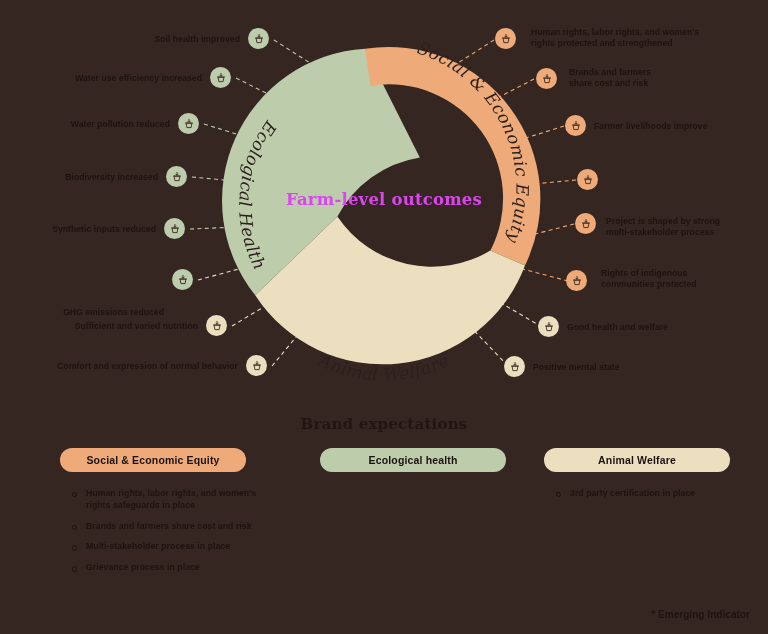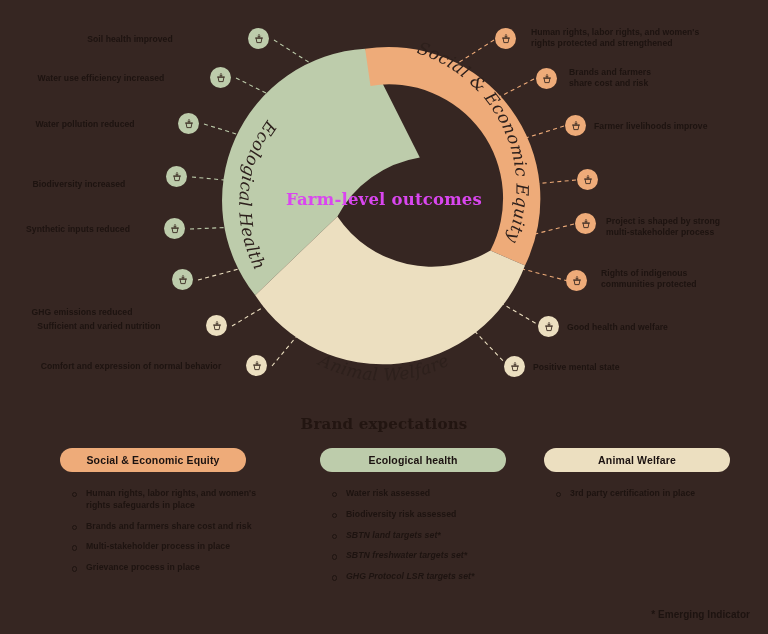--- a/index.html
+++ b/index.html
@@ -39,21 +39,21 @@
   .node-label {
     position: absolute;
     font-size: 8.6px;
     font-weight: bold;
     color: #1d1310;
     line-height: 1.32;
     letter-spacing: 0.05px;
     white-space: pre-line;
   }
   .node-label.right { text-align: left; }
-  .node-label.left  { text-align: center; }
+  .node-label.left  { text-align: right; }
 
   
   .badge {
     position: absolute;
     width: 21px; height: 21px;
     border-radius: 50%;
     display: flex; align-items: center; justify-content: center;
   }
   .badge svg { display: block; }
 
@@ -274,25 +274,25 @@
             <path d="M4.8 3.1 L6 4.3 L7.2 3.1" stroke="#3b2b22" stroke-width="0.9" fill="none" stroke-linecap="round" stroke-linejoin="round"></path>
             <path d="M2.4 5.0 L9.6 5.0" stroke="#3b2b22" stroke-width="0.9" stroke-linecap="round"></path>
             <path d="M3.1 5.2 L3.9 9.6 L8.1 9.6 L8.9 5.2 Z" stroke="#3b2b22" stroke-width="0.9" fill="none" stroke-linejoin="round"></path>
           </svg>
         </span>
       </div>
 
     <div class="node-label left" style="left:20px; top:34px; width:220px;">Soil health improved</div>
     <div class="node-label left" style="left:0px; top:73px; width:202px;">Water use efficiency increased</div>
     <div class="node-label left" style="left:0px; top:119px; width:170px;">Water pollution reduced</div>
-    <div class="node-label left" style="left:0px; top:172px; width:158px;margin-top:7px;">Biodiversity increased</div>
+    <div class="node-label left" style="left:0px; top:172px; width:158px;">Biodiversity increased</div>
     <div class="node-label left" style="left:0px; top:224px; width:156px;">Synthetic inputs reduced</div>
     <div class="node-label left" style="left:0px; top:275px; width:164px;margin-top:32px;">GHG emissions reduced</div>
     <div class="node-label left" style="left:0px; top:321px; width:198px;">Sufficient and varied nutrition</div>
-    <div class="node-label left" style="left:12px; top:361px; width:238px;">Comfort and expression of normal behavior</div>
+    <div class="node-label left" style="left:0px; top:361px; width:238px;">Comfort and expression of normal behavior</div>
 
     <div class="badge" style="left:495px; top:28px; background:#eeab79;">
         <span>
           <svg width="12" height="12" viewBox="0 0 12 12" aria-hidden="true">
             <path d="M6 1.4 L6 4.0" stroke="#3b2b22" stroke-width="0.9" fill="none" stroke-linecap="round"></path>
             <path d="M4.8 3.1 L6 4.3 L7.2 3.1" stroke="#3b2b22" stroke-width="0.9" fill="none" stroke-linecap="round" stroke-linejoin="round"></path>
             <path d="M2.4 5.0 L9.6 5.0" stroke="#3b2b22" stroke-width="0.9" stroke-linecap="round"></path>
             <path d="M3.1 5.2 L3.9 9.6 L8.1 9.6 L8.9 5.2 Z" stroke="#3b2b22" stroke-width="0.9" fill="none" stroke-linejoin="round"></path>
           </svg>
         </span>
@@ -395,27 +395,20 @@
         <li style="white-space:pre-line;">Brands and farmers share cost and risk</li>
         <li style="white-space:pre-line;">Multi-stakeholder process in place</li>
         <li style="white-space:pre-line;">Grievance process in place</li>
       </ul>
     </div>
 
     <div class="col col-1">
       <div class="pill pill-1" style="background:#bdccab;">
         <span>Ecological health</span>
       </div>
-      <ul class="bullets bullets-1">
-        <li>Water risk assessed</li>
-        <li>Biodiversity risk assessed</li>
-        <li class="em">SBTN land targets set*</li>
-        <li class="em">SBTN freshwater targets set*</li>
-        <li class="em">GHG Protocol LSR targets set*</li>
-      </ul>
     </div>
 
     <div class="col col-2">
       <div class="pill pill-2" style="background:#ecdfc0;">
         <span>Animal Welfare</span>
       </div>
       <ul class="bullets bullets-2">
         <li>3rd party certification in place</li>
       </ul>
     </div>

